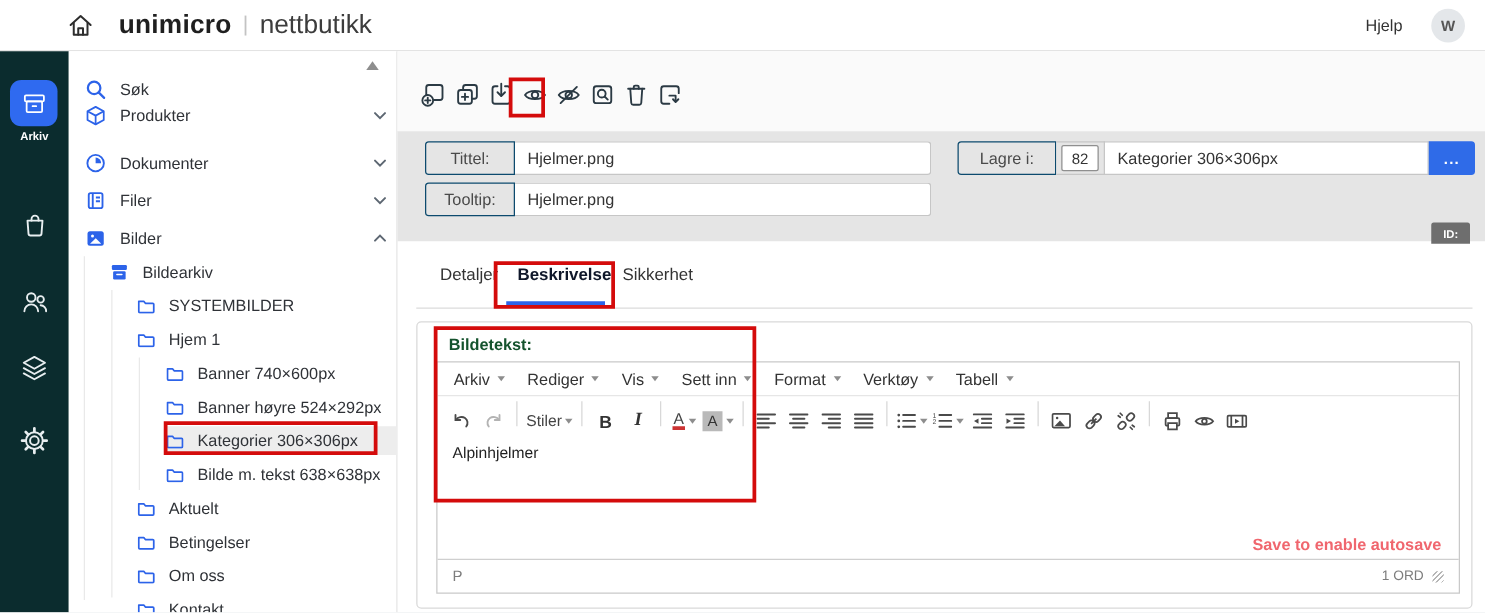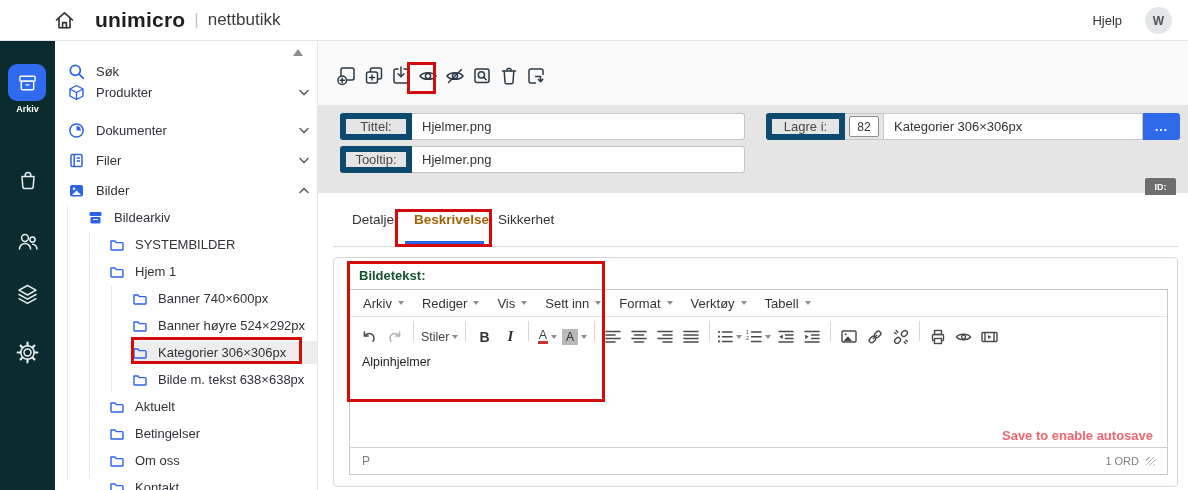--- a/index.html
+++ b/index.html
@@ -4,21 +4,21 @@
 <style>
   html,body{margin:0;padding:0;}
   body{font-family:"Liberation Sans","DejaVu Sans",sans-serif;background:#fff;}
   .page{position:relative;width:1188px;height:490px;background:#fff;outline:1px solid #cfd6db;overflow:hidden;}
   .abs{position:absolute;}
   
   .topbar{position:absolute;left:0;top:0;width:1188px;height:41px;background:#fff;border-bottom:1px solid #e3e3e3;box-sizing:border-box;}
   .brand-wrap{position:absolute;left:95px;top:0;height:40px;display:flex;align-items:center;gap:9px;}
   .brand{font-size:21px;font-weight:800;color:#1f1f1f;letter-spacing:.2px;}
   .brand-div{color:#c3c3c3;font-size:17px;font-weight:300;}
-  .product{font-size:17px;color:#3c3c3c;}
+  .product{font-size:21px;color:#3c3c3c;}
   .help{position:absolute;right:66px;top:13px;font-size:13px;color:#333;cursor:pointer;}
   .avatar{position:absolute;right:16px;top:7px;width:27px;height:27px;border-radius:50%;background:#e4e7ea;color:#555;font-size:12px;font-weight:700;display:flex;align-items:center;justify-content:center;}
   
   .rail{position:absolute;left:0;top:41px;width:55px;height:449px;background:#0b2c2e;}
   .rail-tile{position:absolute;left:8px;top:23px;width:38px;height:37px;border-radius:9px;background:#2f6af0;display:flex;align-items:center;justify-content:center;cursor:pointer;}
   .rail-label{position:absolute;left:0;top:63px;width:55px;text-align:center;color:#fff;font-size:9px;font-weight:700;}
   .rail-ico{position:absolute;left:0;width:55px;display:flex;justify-content:center;cursor:pointer;}
   
   .nav{position:absolute;left:55px;top:41px;width:263px;height:449px;background:#fff;border-right:1px solid #e6e6e6;box-sizing:border-box;overflow:hidden;}
   .scrollup{position:absolute;right:14px;top:8px;width:0;height:0;border-left:5px solid transparent;border-right:5px solid transparent;border-bottom:7px solid #8e8e8e;cursor:pointer;}
@@ -26,28 +26,28 @@
   .nrow{position:absolute;left:0;width:263px;height:27px;display:flex;align-items:center;cursor:pointer;font-size:13px;color:#2f3237;}
   .nrow .lbl{margin-left:11px;white-space:nowrap;}
   .nrow .chev{position:absolute;right:22px;top:10px;}
   .selbg{position:absolute;left:76px;right:13px;top:2px;bottom:2px;background:#ededed;border-radius:3px;}
   .nrow>*{position:relative;}
   
   .mc-top{position:absolute;left:318px;top:41px;width:870px;height:64px;background:#fafafa;}
   .mc-gray{position:absolute;left:318px;top:105px;width:870px;height:88px;background:#e5e5e5;}
   .mtb{position:absolute;left:336px;top:63px;display:flex;gap:5px;}
   .tico{width:22px;height:26px;display:flex;align-items:center;justify-content:center;cursor:pointer;}
-  .field-label{position:absolute;height:27px;box-sizing:border-box;border:6px solid #0c4a6e;border-radius:3px 0 0 3px;display:flex;align-items:center;justify-content:center;font-size:13px;color:#4a4a4a;background:#e5e5e5;}
+  .field-label{position:absolute;height:27px;box-sizing:border-box;border:1px solid #0c4a6e;border-radius:3px 0 0 3px;display:flex;align-items:center;justify-content:center;font-size:13px;color:#4a4a4a;background:#e5e5e5;}
   .field-input{position:absolute;height:27px;box-sizing:border-box;border:1px solid #c6c6c6;border-left:none;border-radius:0 3px 3px 0;background:#fff;font-size:13px;color:#333;padding:0 10px;font-family:inherit;outline:none;}
   .midcell{position:absolute;height:27px;box-sizing:border-box;border:1px solid #c6c6c6;border-left:none;background:#e5e5e5;display:flex;align-items:center;justify-content:center;}
   .id-box{width:28px;height:19px;background:#fff;border:1px solid #8f8f8f;border-radius:2px;font-size:12px;color:#333;display:flex;align-items:center;justify-content:center;}
   .browse-btn{position:absolute;height:27px;box-sizing:border-box;background:#2f6be8;border:none;border-radius:0 3px 3px 0;color:#fff;font-size:12px;font-weight:700;letter-spacing:1px;cursor:pointer;display:flex;align-items:center;justify-content:center;}
   .id-badge{position:absolute;left:1145px;top:178px;width:31px;height:17px;background:#6e6e6e;color:#fff;font-size:9px;font-weight:700;border-radius:2px 2px 0 0;display:flex;align-items:center;justify-content:center;}
   .tab{position:absolute;top:212px;font-size:13.5px;color:#333;cursor:pointer;white-space:nowrap;}
-  .tab.active{font-weight:700;color:#a16207;}
+  .tab.active{font-weight:700;color:#0f172a;}
   .tab-underline{position:absolute;left:405px;top:241px;width:79px;height:3px;background:#2c63e9;}
   .tab-sep{position:absolute;left:333px;top:246px;width:845px;height:1px;background:#dcdcdc;}
   .panel{position:absolute;left:333px;top:257px;width:845px;height:230px;box-sizing:border-box;background:#fff;border:1px solid #d9d9d9;border-radius:4px;}
   .bildetekst{position:absolute;left:25px;top:10px;font-size:13px;font-weight:700;color:#14532d;}
   .editor{position:absolute;left:15px;top:31px;width:819px;height:186px;box-sizing:border-box;border:1px solid #c9c9c9;background:#fff;}
   .menubar{position:absolute;left:0;top:0;right:0;height:26px;display:flex;align-items:center;padding-left:4px;border-bottom:1px solid #e6e6e6;}
   .menu-item{display:flex;align-items:center;gap:6px;padding:0 9px;font-size:13px;color:#333;cursor:pointer;height:100%;}
   .caret{width:0;height:0;border-left:3.5px solid transparent;border-right:3.5px solid transparent;border-top:4px solid #8d8d8d;}
   .tbar{position:absolute;left:0;top:26px;right:0;height:29px;display:flex;align-items:center;padding-left:6px;}
   .tbtn{min-width:22px;height:24px;display:flex;align-items:center;justify-content:center;cursor:pointer;gap:3px;padding:0 2px;margin-top:12px;}

